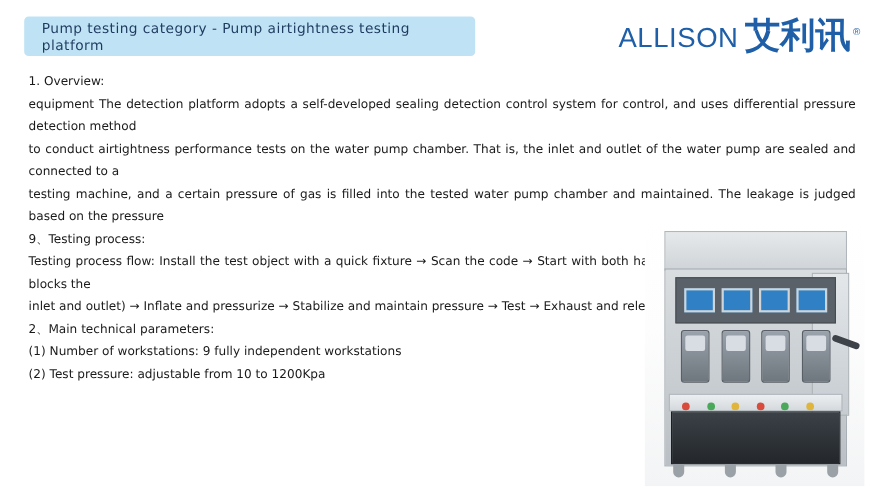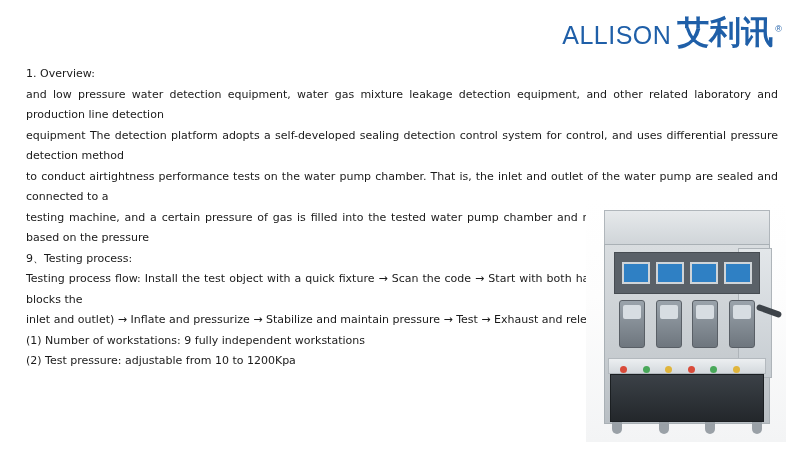--- a/index.html
+++ b/index.html
@@ -208,36 +208,39 @@
     border-radius: 3px;
     transform: rotate(20deg);
   }
 </style>
 </head>
 <body>
 
 <div class="page">
 
   <div class="header">
+    <div class="title-chip">
+      <span>Pump testing category - Pump airtightness testing platform</span>
+    </div>
     <div class="brand">
       <span class="brand-en">ALLISON</span>
       <span class="brand-cn">艾利讯</span>
       <span class="brand-tm">®</span>
     </div>
   </div>
 
   <div class="content">
     <div class="line heading">1. Overview:</div>
-    <div class="line para">and low pressure water detection equipment, water gas mixture leakage detection equipment, and other related laboratory and production line detection</div>
     <div class="line para">equipment The detection platform adopts a self-developed sealing detection control system for control, and uses differential pressure detection method</div>
     <div class="line para">to conduct airtightness performance tests on the water pump chamber. That is, the inlet and outlet of the water pump are sealed and connected to a</div>
     <div class="line para">testing machine, and a certain pressure of gas is filled into the tested water pump chamber and maintained. The leakage is judged based on the pressure</div>
     <div class="line heading">9、Testing process:</div>
     <div class="line para">Testing process flow: Install the test object with a quick fixture → Scan the code → Start with both hands (the equipment automatically blocks the</div>
     <div class="line para">inlet and outlet) → Inflate and pressurize → Stabilize and maintain pressure → Test → Exhaust and release pressure</div>
+    <div class="line heading">2、Main technical parameters:</div>
     <div class="line">(1) Number of workstations: 9 fully independent workstations</div>
     <div class="line">(2) Test pressure: adjustable from 10 to 1200Kpa</div>
 
   </div>
 
   <div class="photo">
     <div class="photo-bg"></div>
     <div class="m-frame-top"></div>
     <div class="m-base"></div>
     <div class="m-side"></div>

